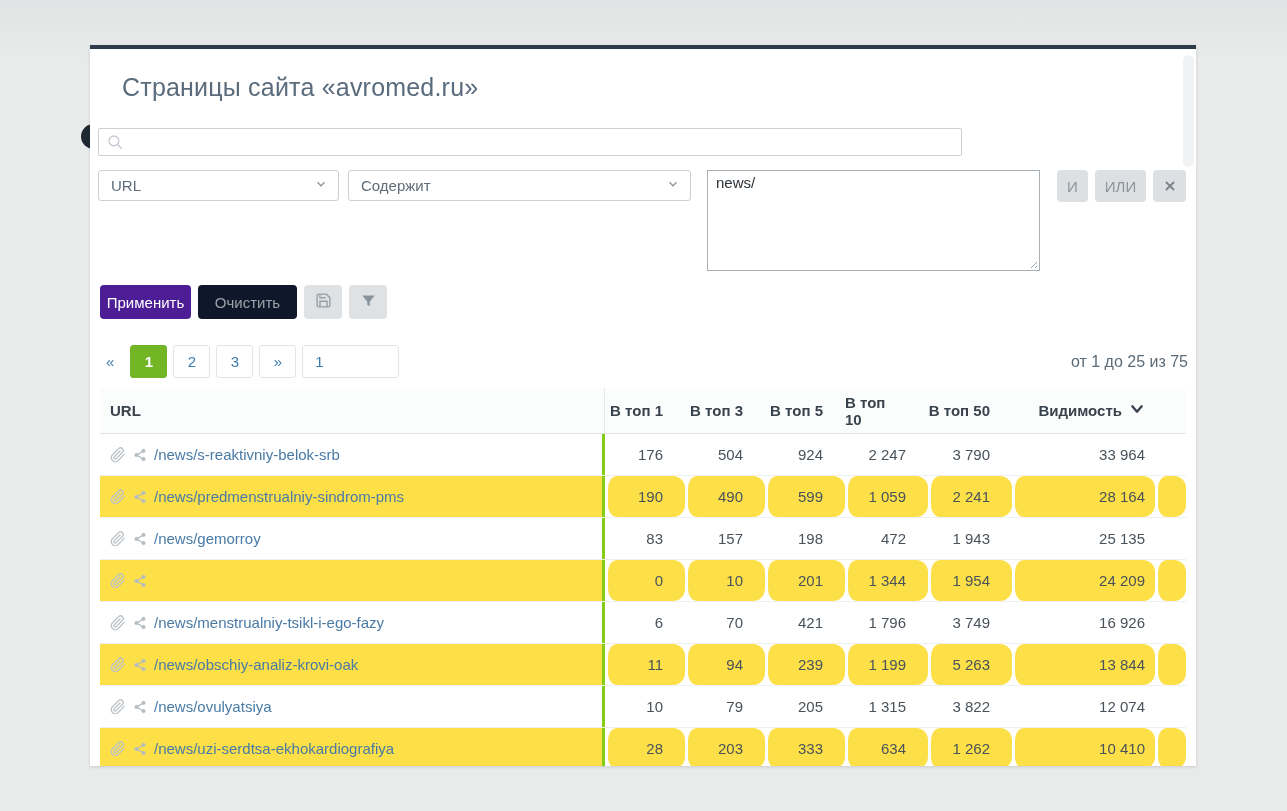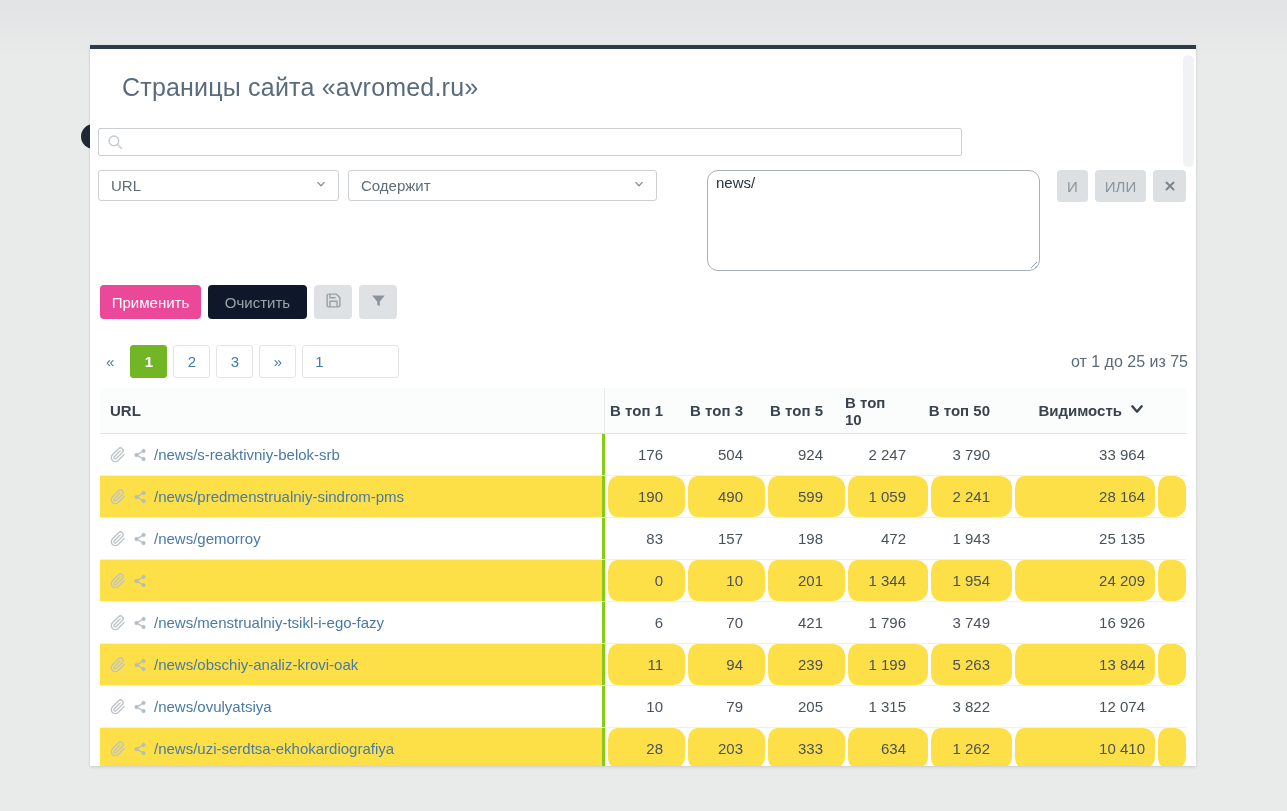--- a/index.html
+++ b/index.html
@@ -38,25 +38,25 @@
   }
 
   
   .select{
     position:absolute; top:125px; height:31px; box-sizing:border-box;
     border:1px solid #ccd0d3; border-radius:3px; background:#fff;
     display:flex; align-items:center; justify-content:space-between;
     padding:0 10px 0 12px; font-size:15px; color:#5e6c79; cursor:pointer;
   }
   .select-field{ left:8px;  width:241px; }
-  .select-op   { left:258px; width:309px; }
+  .select-op   { left:258px; width:343px; }
   .ta-wrap{ position:absolute; left:617px; top:125px; width:333px; height:101px; }
   .ta-wrap textarea{
     width:100%; height:100%; box-sizing:border-box; resize:none;
-    border:1px solid #a9b0b5; border-radius:11px; padding:3px 8px;
+    border:1px solid #a9b0b5; border-radius:0; padding:3px 8px;
     font-size:15px; color:#2b3238; font-family:inherit; outline:none;
   }
   .ta-grip{
     position:absolute; right:3px; bottom:3px; width:9px; height:9px; pointer-events:none;
     background:repeating-linear-gradient(135deg,transparent 0 2px,#9aa2a9 2px 3px);
     clip-path:polygon(100% 0,0 100%,100% 100%);
   }
   .logic-group{ position:absolute; left:967px; top:125px; display:flex; gap:7px; }
   .gbtn{
     min-width:30px; height:32px; padding:0 10px; border:none; border-radius:4px;
@@ -64,21 +64,21 @@
     display:flex; align-items:center; justify-content:center;
   }
   .gbtn.sq{ width:33px; padding:0; }
 
   
   .toolbar{ position:absolute; left:10px; top:240px; display:flex; gap:7px; }
   .btn{
     height:34px; border:none; border-radius:4px; font-size:15px; font-family:inherit;
     cursor:pointer; display:flex; align-items:center; justify-content:center;
   }
-  .btn-apply{ width:101px; background:#ec4899; color:#fff; }
+  .btn-apply{ width:91px; background:#4c1d95; color:#fff; }
   .btn-clear{ width:99px;  background:#0f172a; color:#9ba3aa; }
   .btn-icon { width:38px;  background:#dfe2e4; }
 
   
   .pager{ position:absolute; left:10px; top:300px; display:flex; align-items:center; gap:6px; }
   .pprev{ color:#3f7cac; font-size:15px; margin:0 10px 0 6px; cursor:pointer; text-decoration:none; }
   .pbtn{
     width:37px; height:33px; box-sizing:border-box; border:1px solid #e2e5e8; border-radius:3px;
     background:#fff; color:#3f7cac; font-size:15px; display:flex; align-items:center;
     justify-content:center; cursor:pointer; text-decoration:none;

